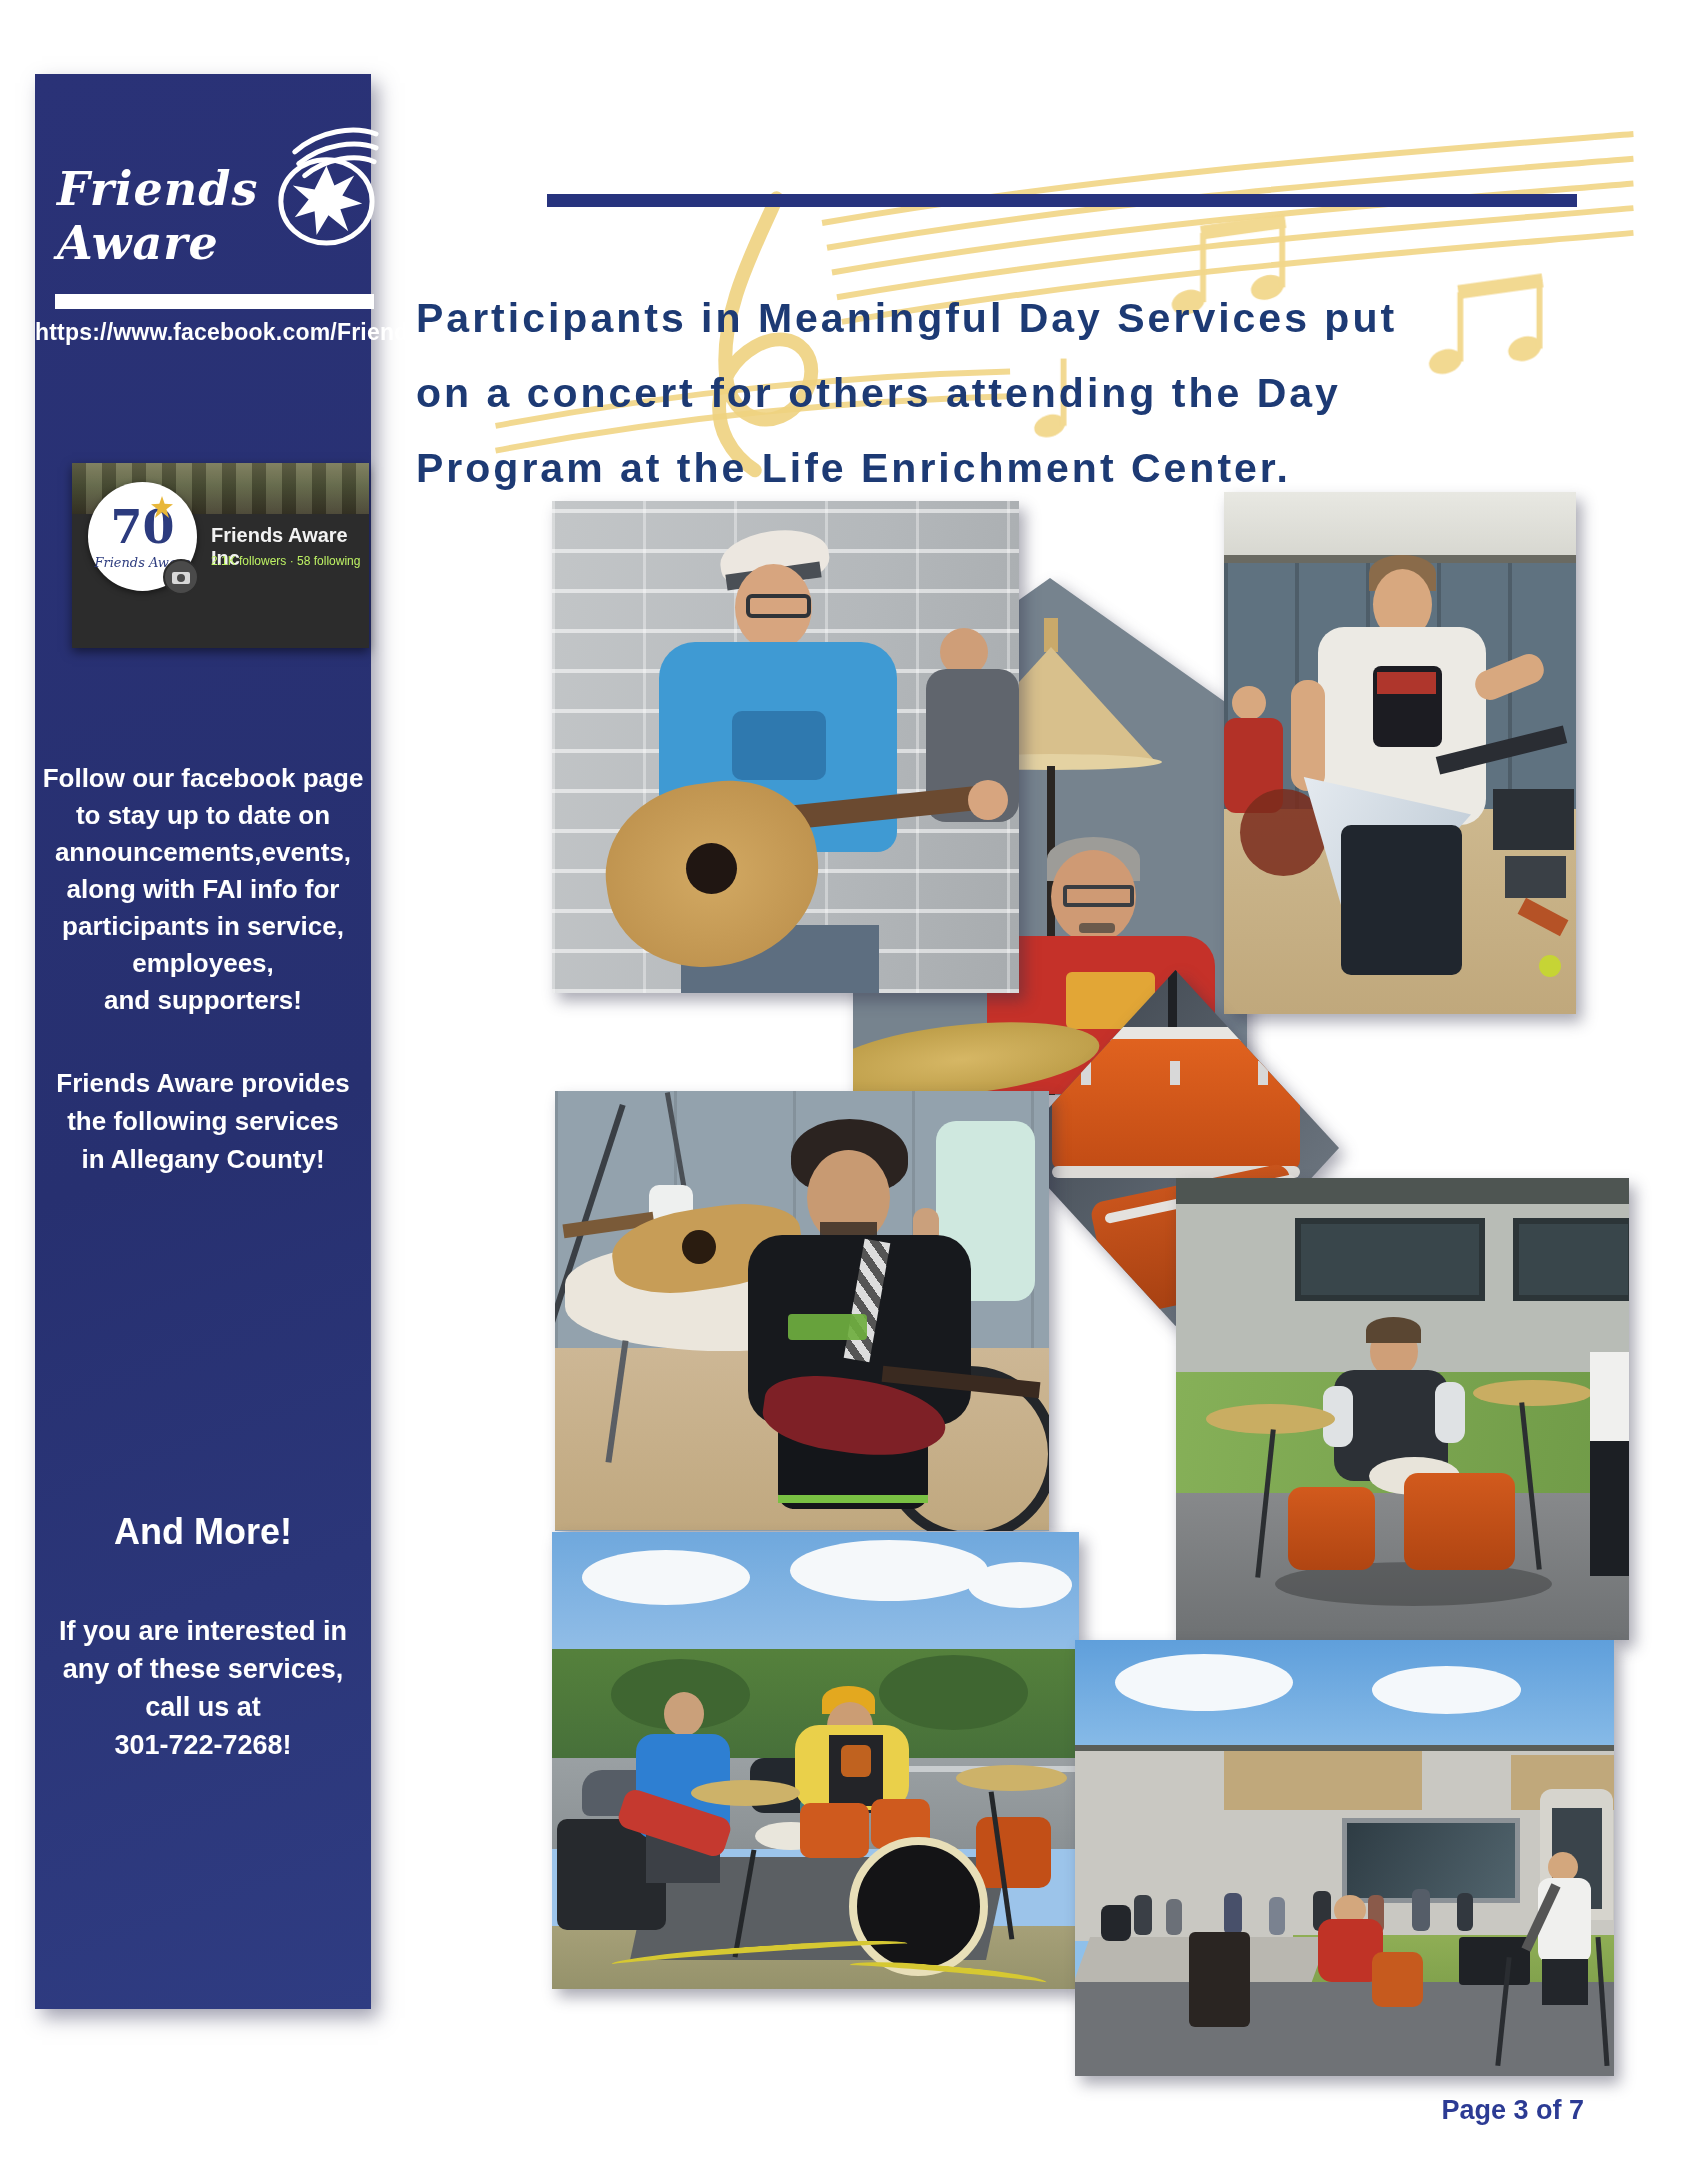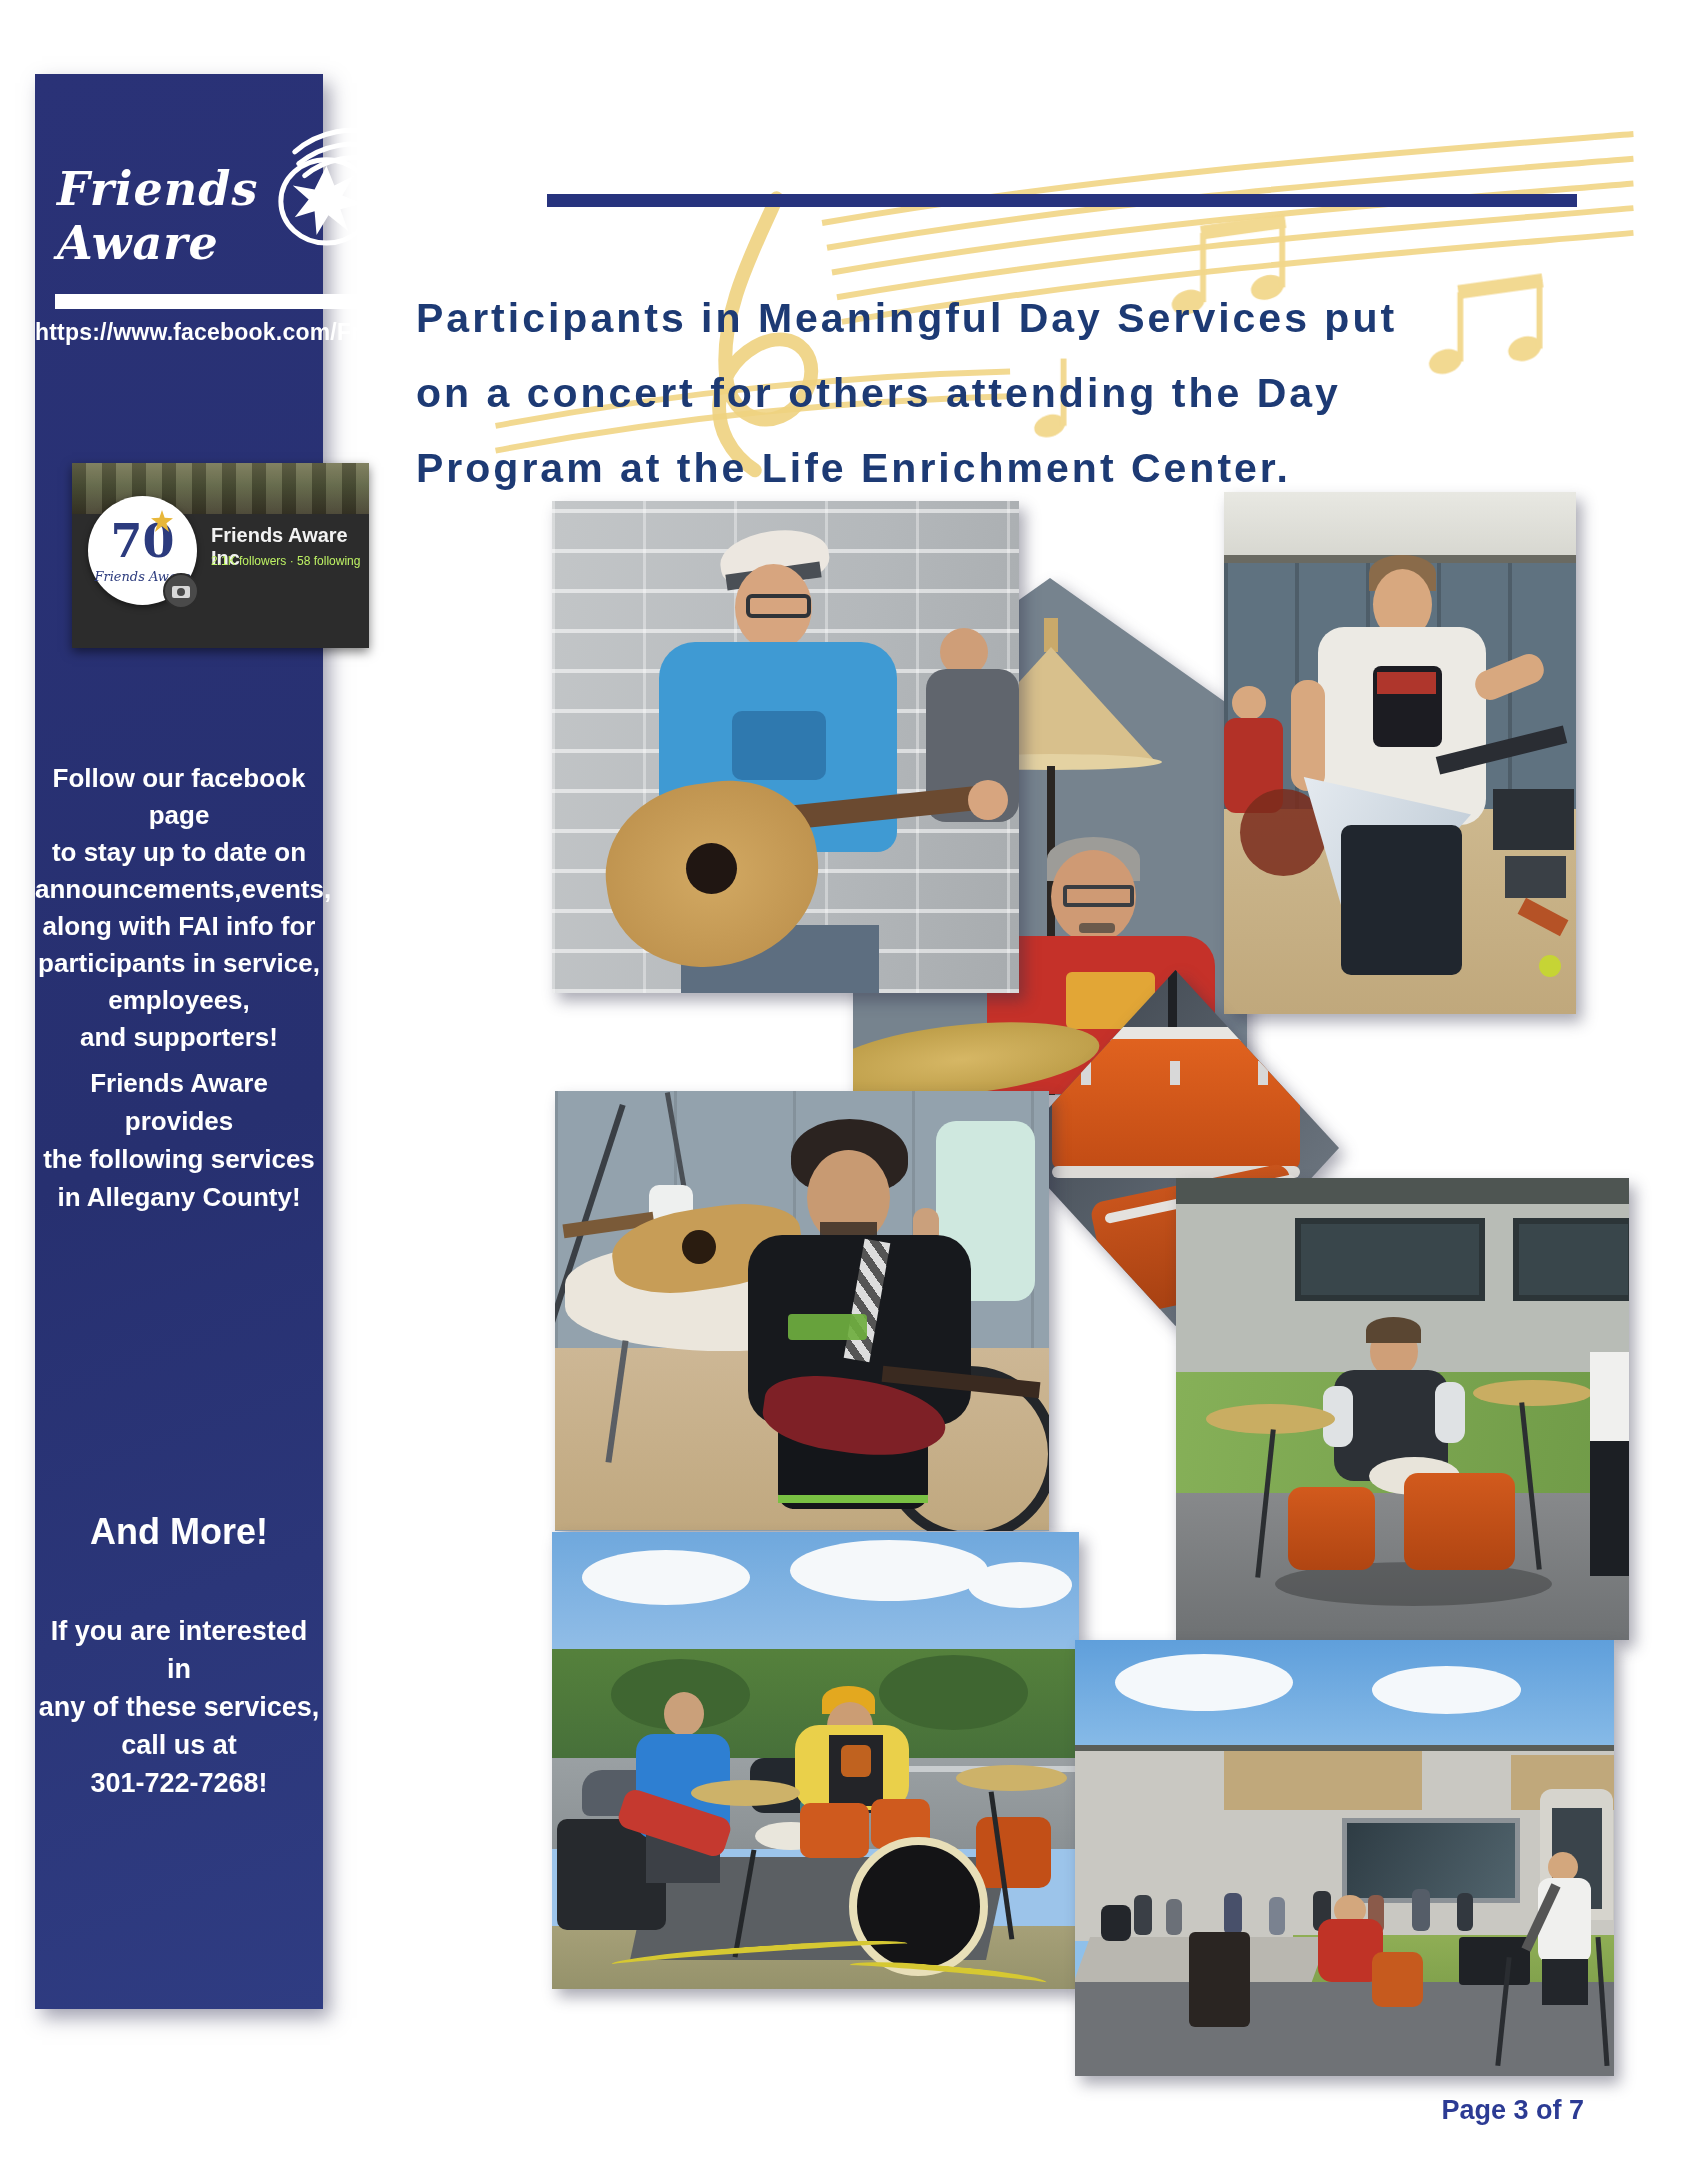--- a/index.html
+++ b/index.html
@@ -1,35 +1,35 @@
 <!DOCTYPE html>
 <html lang="en"><head>
 <meta charset="utf-8">
 <style>
   html,body{margin:0;padding:0;background:#fff;}
   body{font-family:"Liberation Sans",sans-serif;}
   .page{position:relative;width:1683px;height:2178px;background:#ffffff;overflow:hidden;}
 
   
-  .sidebar{position:absolute;left:35px;top:74px;width:288px;height:1935px;
+  .sidebar{position:absolute;left:35px;top:74px;width:336px;height:1935px;
     background:linear-gradient(160deg,#2a3277 0%,#273070 55%,#2f3c82 100%);
     box-shadow:7px 9px 18px rgba(70,70,100,.5);}
   .logo{position:absolute;left:14px;top:50px;width:329px;height:139px;}
   .logo-text{position:absolute;left:8px;top:38px;font-family:"DejaVu Serif",serif;
     font-style:italic;font-weight:bold;font-size:46px;color:#ffffff;letter-spacing:1px;}
   .logo-swoosh{position:absolute;right:-6px;top:0;}
   .white-bar{position:absolute;left:20px;top:220px;width:319px;height:15px;background:#ffffff;}
   .fb-url{position:absolute;left:0;top:245px;width:100%;text-align:center;color:#ffffff;
     font-size:23px;font-weight:bold;letter-spacing:0.2px;}
   .fb-card{position:absolute;left:37px;top:389px;width:297px;height:185px;background:#2c2c2c;
     box-shadow:0 4px 10px rgba(0,0,0,.5);overflow:hidden;}
   .fb-cover{position:absolute;left:0;top:0;width:100%;height:51px;
     background:repeating-linear-gradient(90deg,rgba(0,0,0,.25) 0 14px,rgba(255,255,255,.06) 14px 30px),
     linear-gradient(180deg,#7a7a58 0%,#5d6242 45%,#44402e 100%);}
-  .fb-avatar{position:absolute;left:16px;top:33px;width:109px;height:109px;border-radius:50%;
+  .fb-avatar{position:absolute;left:16px;top:19px;width:109px;height:109px;border-radius:50%;
     background:#ffffff;box-shadow:0 2px 6px rgba(0,0,0,.5);}
   .fb-avatar-num{position:absolute;left:0;top:18px;width:100%;text-align:center;
     font-family:"DejaVu Serif",serif;font-weight:bold;font-size:46px;color:#2c3b7e;}
   .fb-avatar-star{position:absolute;left:63px;top:14px;width:22px;height:22px;background:#e8b73a;
     clip-path:polygon(50% 0,62% 35%,100% 38%,70% 60%,82% 100%,50% 74%,18% 100%,30% 60%,0 38%,38% 35%);}
   .fb-avatar-cap{position:absolute;left:0;top:73px;width:100%;text-align:center;
     font-family:"DejaVu Serif",serif;font-style:italic;font-size:13px;color:#2c3b7e;}
   .fb-camera{position:absolute;left:75px;top:77px;width:32px;height:32px;border-radius:50%;
     background:#4a4a4a;border:2px solid #2c2c2c;}
   .fb-camera .cam-body{position:absolute;left:7px;top:11px;width:18px;height:12px;background:#d8d8d8;border-radius:2px;}

